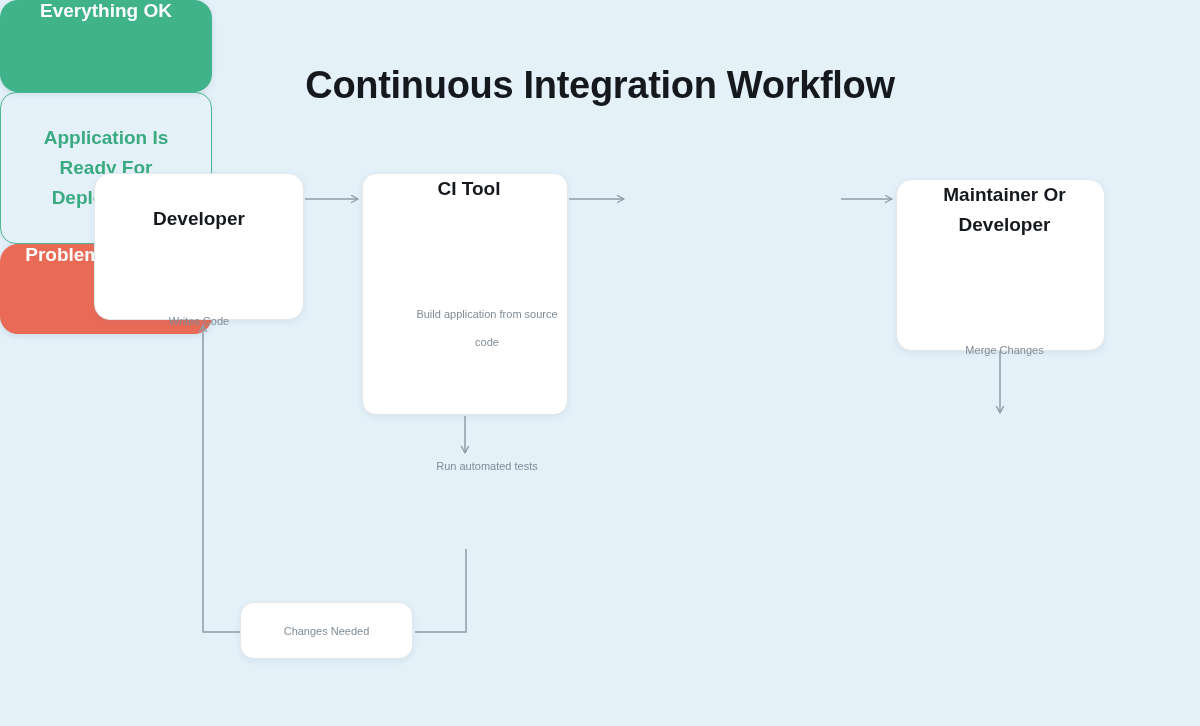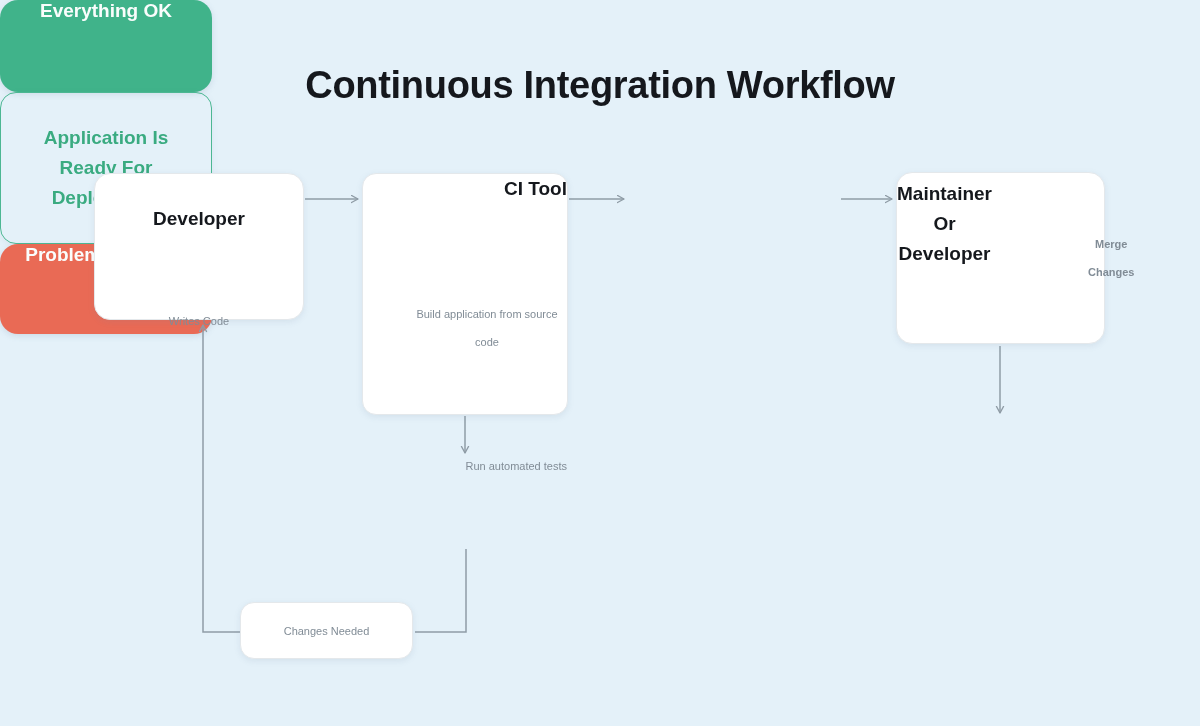--- a/index.html
+++ b/index.html
@@ -38,21 +38,21 @@
   }
   .node-title{
     font-size:19px;font-weight:700;color:var(--dark-text);
     text-align:center;line-height:30px;
   }
   .node-sub{
     font-size:11px;color:var(--muted-text);
     text-align:center;line-height:28px;
   }
   .divider{height:1px;background:#eaedf0;width:100%;}
-  .row-center{display:flex;align-items:center;justify-content:flex-end;}
+  .row-center{display:flex;align-items:center;justify-content:center;padding-left:8px;}
 
   
   .developer{left:94px;top:173px;width:210px;height:147px;
     display:flex;flex-direction:column;align-items:center;}
   .developer .node-title{margin-top:30px;}
   .developer .node-sub{margin-top:25px;}
 
   
   .ci-tool{left:362px;top:173px;width:206px;height:242px;
     display:flex;flex-direction:column;border-radius:14px;}
@@ -64,25 +64,25 @@
   .pill{
     display:flex;align-items:flex-start;justify-content:center;
     border:none;border-radius:18px;
     font-size:19px;font-weight:700;color:#fafdfc;
     box-shadow:0 2px 6px rgba(110,135,160,0.20);
   }
   .everything-ok{left:628px;top:173px;width:212px;height:92px;background:var(--green);}
   .problem-detected{left:360px;top:458px;width:212px;height:90px;background:var(--red);}
 
   
-  .maintainer{left:896px;top:172px;width:209px;height:172px;
-    display:flex;flex-direction:row;}
+  .maintainer{left:896px;top:179px;width:209px;height:172px;
+    display:flex;flex-direction:column;}
   .maintainer-title-row{height:102px;}
   .maintainer-title-row .node-title{max-width:150px;}
-  .maintainer-sub-row{flex:1;font-weight:bold;}
+  .maintainer-sub-row{flex:1;}
 
   
   .app-ready{left:895px;top:418px;width:212px;height:152px;
     border:1.5px solid #4cb793;border-radius:16px;
     display:flex;align-items:center;justify-content:center;
     box-shadow:0 2px 6px rgba(110,135,160,0.10);}
   .app-ready .label{
     max-width:145px;text-align:center;
     font-size:19px;font-weight:700;line-height:30px;color:var(--green-text);}
 

